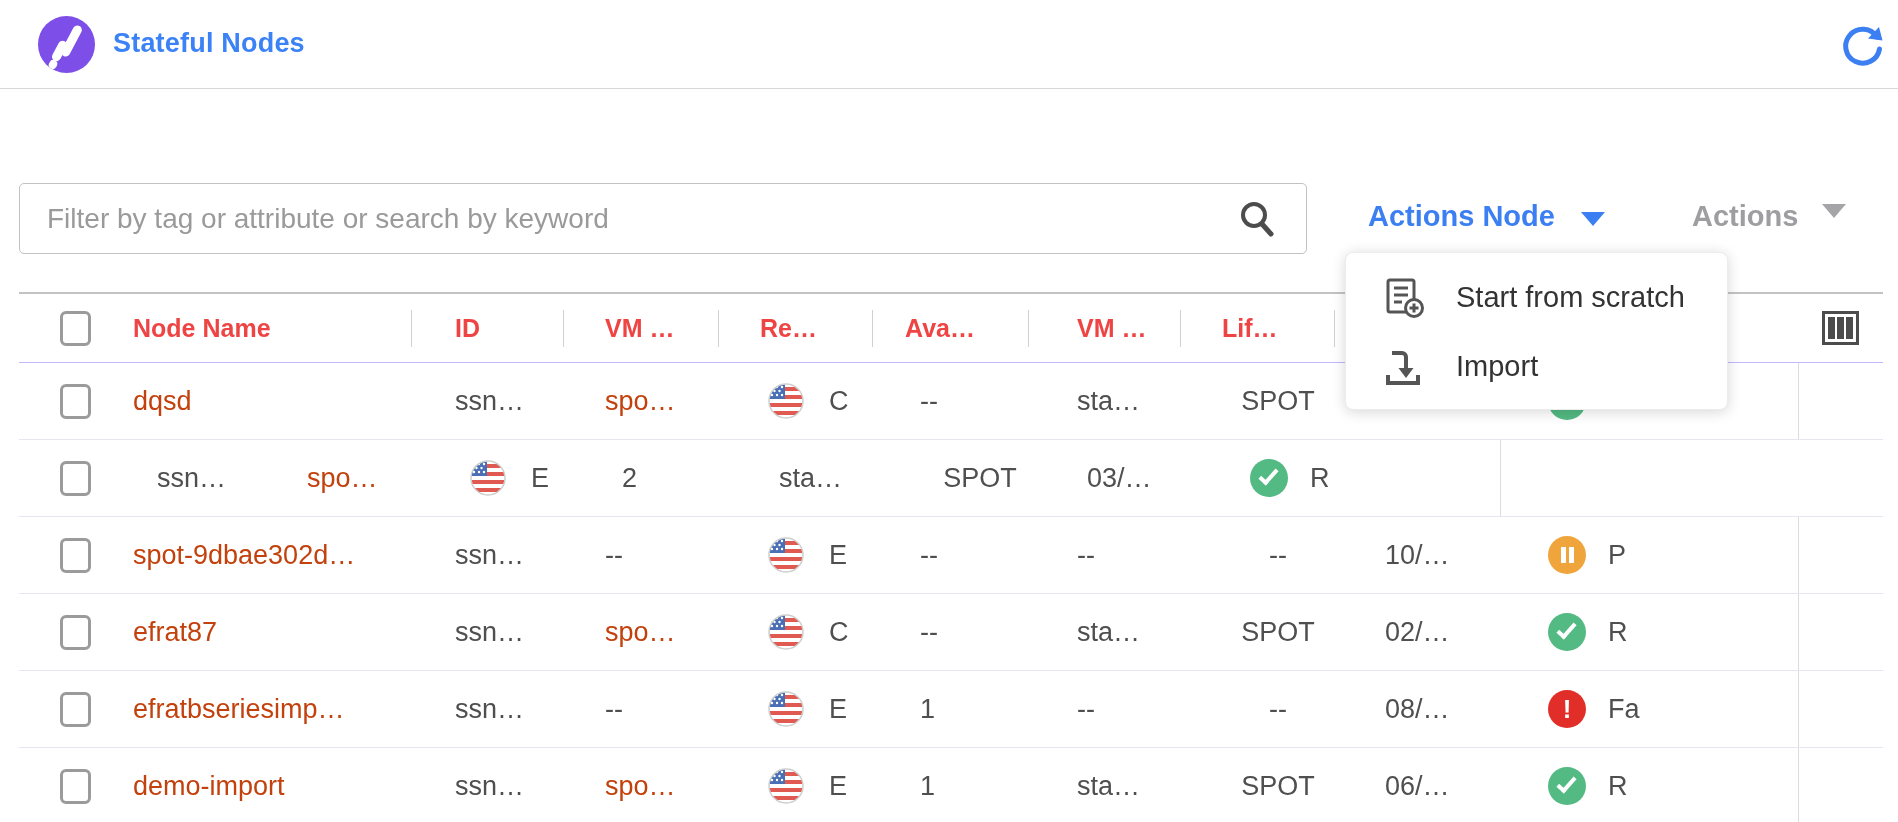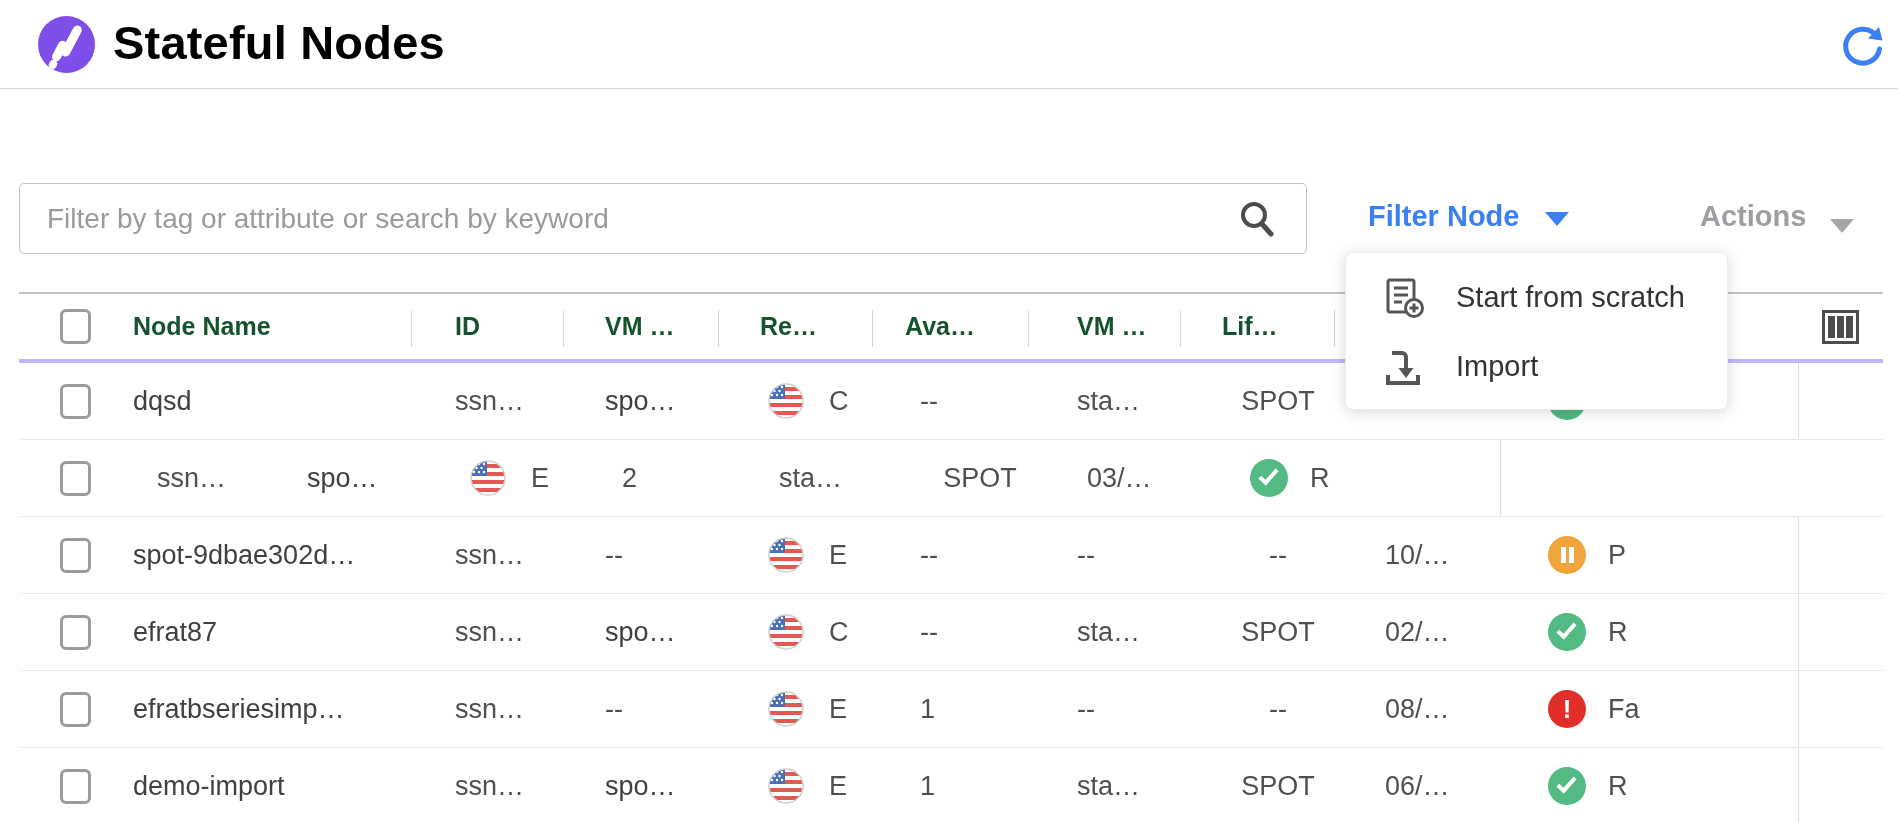--- a/index.html
+++ b/index.html
@@ -9,47 +9,47 @@
   
   .app-header { position:absolute; left:0; top:0; width:1898px; height:89px;
                 border-bottom:1px solid #d8d8d8; background:#fff; }
   .logo { position:absolute; left:38px; top:16px; width:57px; height:57px;
           border-radius:50%; background:#7d4ee8; overflow:hidden; }
   .logo .slash { position:absolute; background:#fff; border-radius:8px; }
   .logo .s1 { width:9px; height:34px; left:29px; top:8px; transform:rotate(28deg); }
   .logo .s2 { width:9px; height:22px; left:17px; top:24px; transform:rotate(28deg); }
   .logo .s3 { width:8px; height:9px;  left:11px; top:44px; transform:rotate(28deg); }
   .page-title { position:absolute; left:113px; top:0; height:89px; line-height:86px;
-                font-size:47px; font-weight:700; color:#000000; letter-spacing:0.2px;text-align:right; }
+                font-size:27px; font-weight:700; color:#3b82f6; letter-spacing:0.2px;text-align:right; }
   .refresh-btn { position:absolute; left:1842px; top:24px; width:42px; height:42px;
                  cursor:pointer; }
 
   
   .filter-input { position:absolute; left:19px; top:183px; width:1288px; height:71px;
                   border:1px solid #c2c2c2; border-radius:5px; padding:0 70px 0 27px;
                   font-size:28px; color:#555; font-family:"Liberation Sans",sans-serif; }
   .filter-input::placeholder { color:#9a9a9a; opacity:1; }
   .search-icon { position:absolute; left:1237px; top:199px; width:40px; height:40px; }
 
   .create-node-btn { position:absolute; left:1368px; top:200px; display:flex;
                      align-items:center; cursor:pointer; }
   .create-node-btn .lbl { font-size:29px; font-weight:700; color:#3b7ff2; }
   .caret { width:0; height:0; border-left:12px solid transparent;
            border-right:12px solid transparent; border-top:14px solid #3b7ff2;
            margin-left:26px; margin-top:4px; }
   .actions-btn { position:absolute; left:1692px; top:200px; display:flex;
-                 align-items:flex-end; cursor:pointer;margin-left:8px; }
+                 align-items:flex-start; cursor:pointer; }
   .actions-btn .lbl { font-size:29px; font-weight:700; color:#9e9ea2; }
   .actions-btn .caret { border-top-color:#a5a5a8; margin-left:24px; }
 
   
   .grid { position:absolute; left:19px; top:292px; width:1864px;
           border-top:2px solid #c3c3c5; }
   .hrow { display:flex; height:69px; align-items:center;
-          border-bottom:4px solid #c4b5fd; font-size:25px; font-weight:700; color:#14532d; }
+          border-bottom:1px solid #c4b5fd; font-size:25px; font-weight:700; color:#ef4444; }
   .brow { display:flex; height:77px; align-items:center;
           border-bottom:1px solid #e4e7ee; font-size:27px; color:#4f4f4f;
           background:#fff; }
   .c-cb   { width:94px;  display:flex; align-items:center; }
   .c-name { width:298px; padding-left:20px; }
   .c-id   { width:152px; padding-left:44px; }
   .c-vmn  { width:155px; padding-left:42px; }
   .c-reg  { width:154px; padding-left:50px; display:flex; align-items:center; }
   .c-az   { width:156px; padding-left:48px; }
   .c-vms  { width:152px; padding-left:49px; }
@@ -63,21 +63,21 @@
   .hcell { position:relative; align-self:stretch; display:flex; align-items:center; }
   .hcell.sep::before { content:""; position:absolute; left:0; top:16px; width:1px;
                        height:37px; background:#d2d2d2; }
   .hcell.c-name { padding-left:20px; } .hcell.c-id { padding-left:44px; }
   .hcell.c-vmn { padding-left:42px; }  .hcell.c-reg { padding-left:42px; }
   .hcell.c-az { padding-left:33px; }   .hcell.c-vms { padding-left:49px; }
   .hcell.c-lc { padding-left:42px; }
 
   .checkbox { width:31px; height:35px; border:3px solid #9b9b9b; border-radius:6px;
               margin-left:41px; background:#fff; cursor:pointer; }
-  .link { color:#404040; cursor:pointer; }
+  .link { color:#c2410c; cursor:pointer; }
   .flag { width:36px; height:36px; margin-right:25px; flex:0 0 auto; }
   .status-dot { width:38px; height:38px; border-radius:50%; position:relative;
                 flex:0 0 auto; margin-right:22px; }
   .status-dot.running { background:#52ba82; }
   .status-dot.paused  { background:#f0a43c; }
   .status-dot.failed  { background:#e22e28; }
   .status-dot.running .glyph { position:absolute; left:9px; top:11px; width:19px;
        height:10px; border-left:4px solid #fff; border-bottom:4px solid #fff;
        transform:rotate(-48deg); }
   .status-dot.paused .glyph { position:absolute; left:13px; top:11px; width:13px;
@@ -115,21 +115,21 @@
 
 <input class="filter-input" type="text" placeholder="Filter by tag or attribute or search by keyword" style="">
 <div class="search-icon">
   <svg viewBox="0 0 40 40" width="40" height="40">
     <circle cx="17" cy="16" r="11" fill="none" stroke="#4c4c4c" stroke-width="4"></circle>
     <line x1="25" y1="25" x2="34" y2="35" stroke="#4c4c4c" stroke-width="5" stroke-linecap="round"></line>
   </svg>
 </div>
 
 <div class="create-node-btn">
-  <span class="lbl">Filter Node</span>
+  <span class="lbl">Actions Node</span>
   <span class="caret"></span>
 </div>
 
 <div class="actions-btn">
   <span class="lbl">Actions</span>
   <span class="caret"></span>
 </div>
 
 <div class="grid">
   <div class="hrow">

